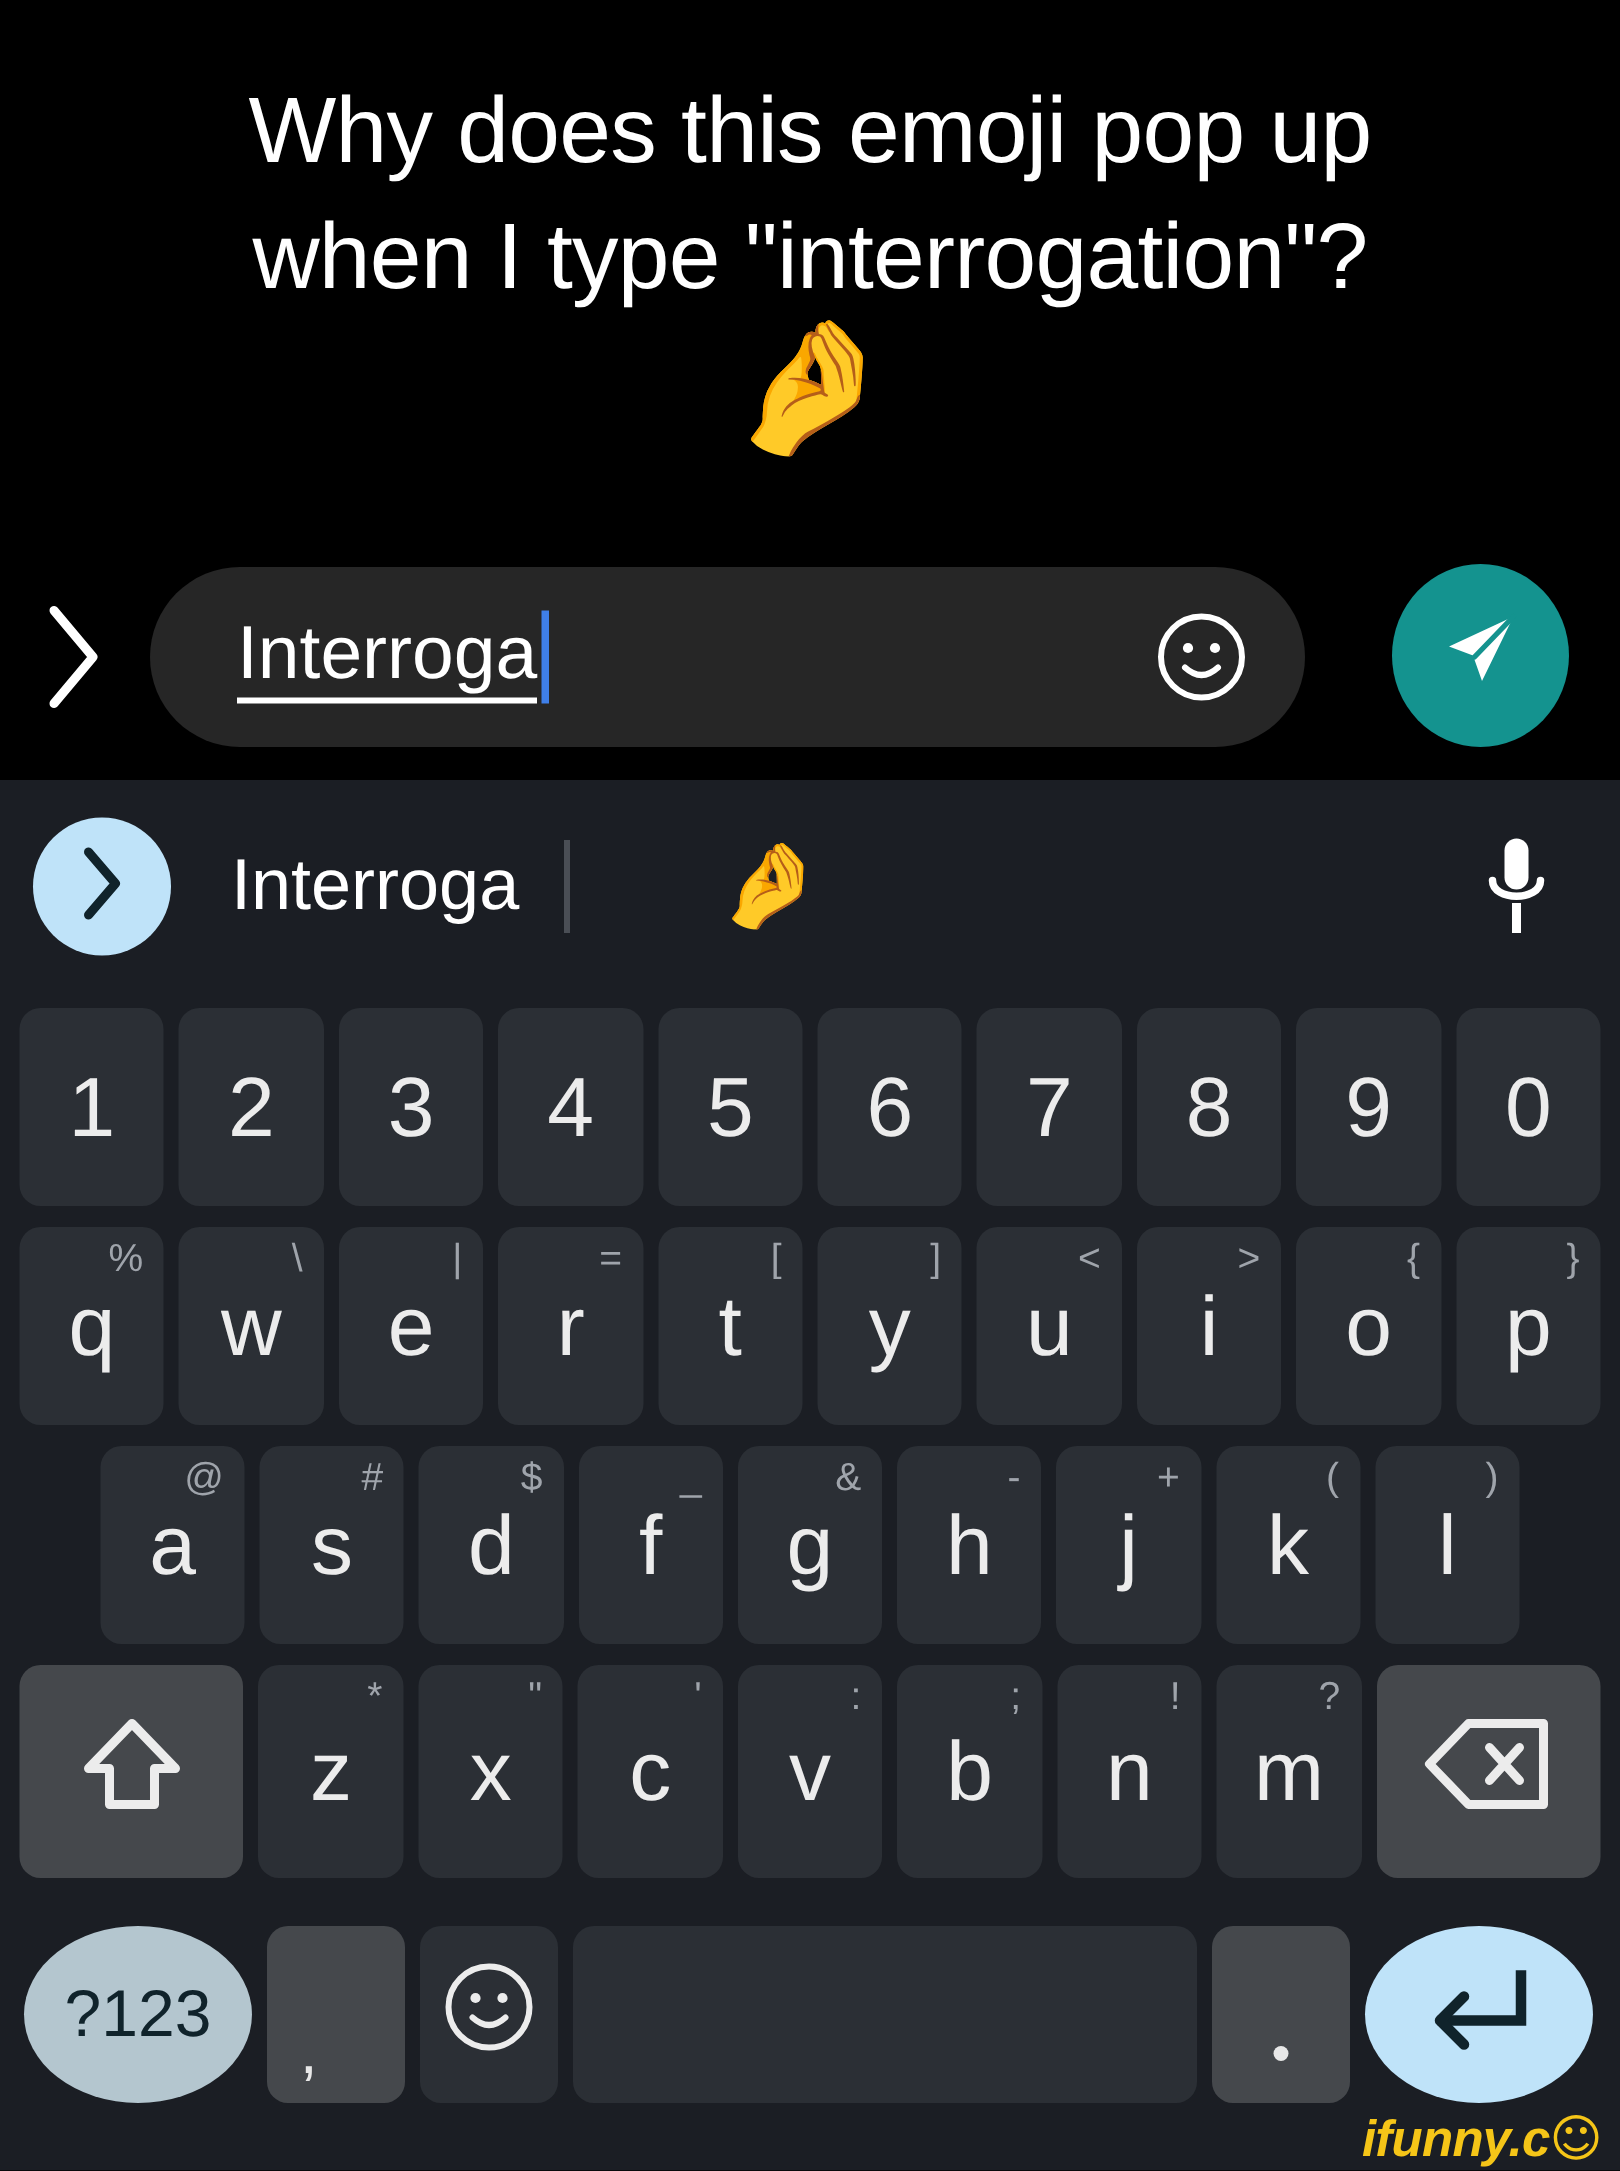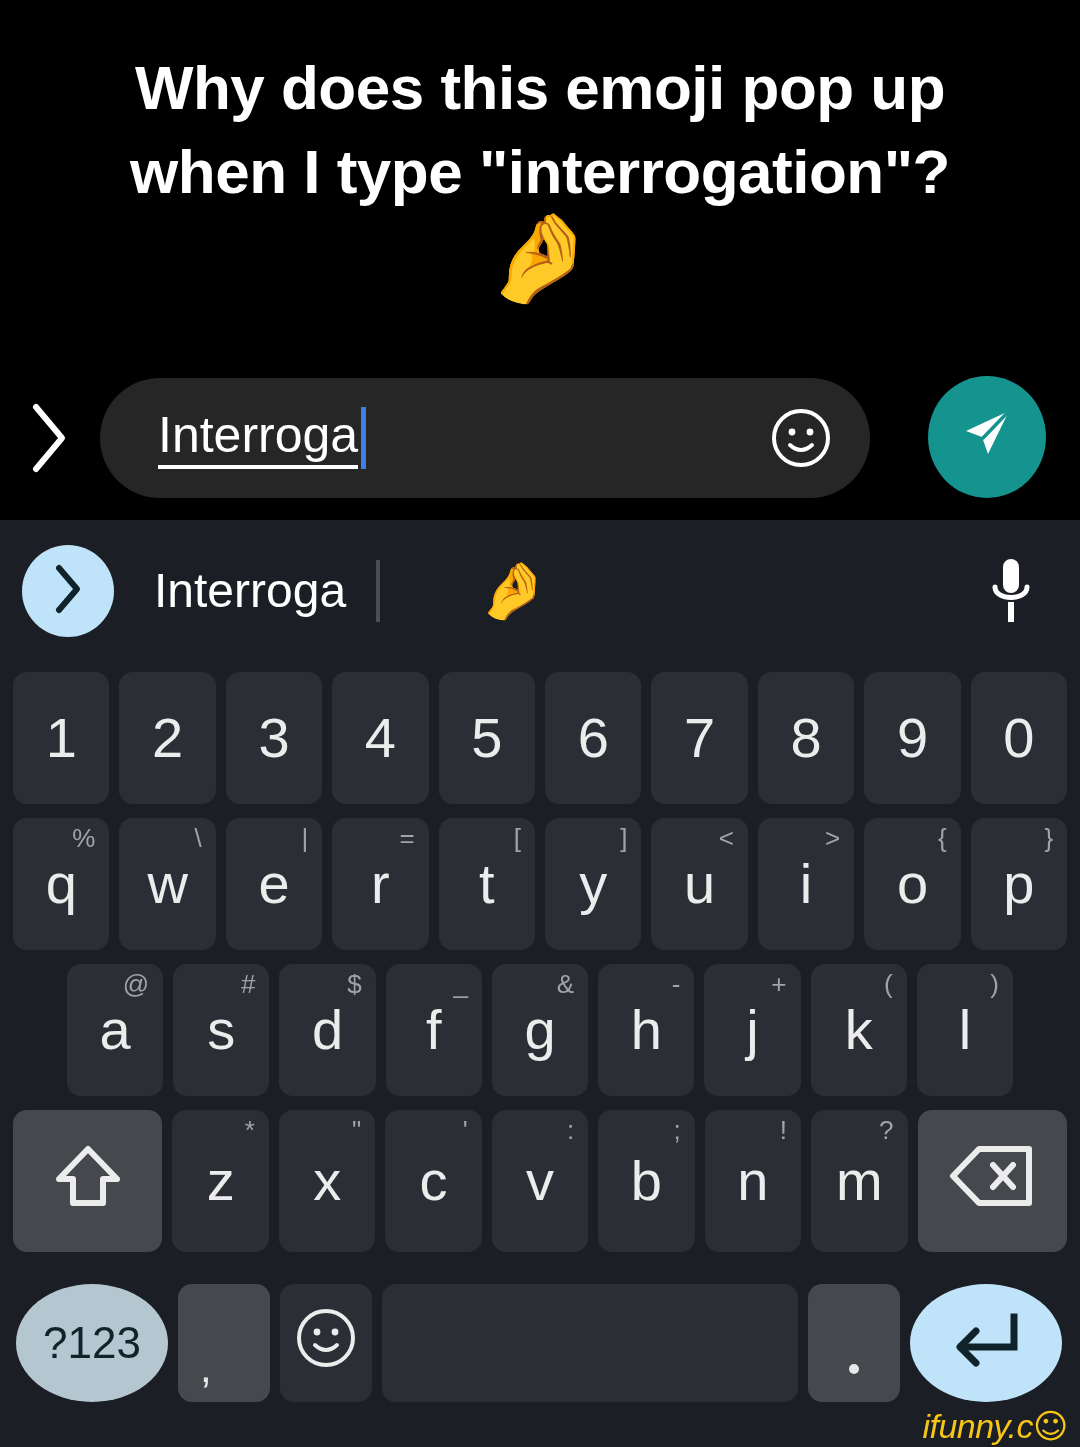--- a/index.html
+++ b/index.html
@@ -29,21 +29,21 @@
   }
 
   .caption {
     position: absolute;
     left: 0; top: 46px;
     width: 1080px;
     text-align: center;
     color: #ffffff;
     font-size: 62px;
     line-height: 84px;
-    font-weight: 700;
+    font-weight: 400;
     letter-spacing: -0.5px;
     white-space: pre-line;
   }
 
   .caption-emoji {
     position: absolute;
     left: 0; top: 208px;
     width: 1080px;
     text-align: center;
     font-size: 88px;
@@ -282,21 +282,21 @@
   }
 
   
   .watermark {
     position: absolute;
     right: 12px;
     bottom: 2px;
     color: #f5c518;
     font-size: 34px;
     line-height: 38px;
-    font-weight: 400;
+    font-weight: 700;
     font-style: italic;
     letter-spacing: -0.5px;
   }
   .watermark .wm-smiley { font-style: normal; font-family: "DejaVu Sans", sans-serif; }
 </style>
 </head>
 <body>
 
 <div id="app">
 

